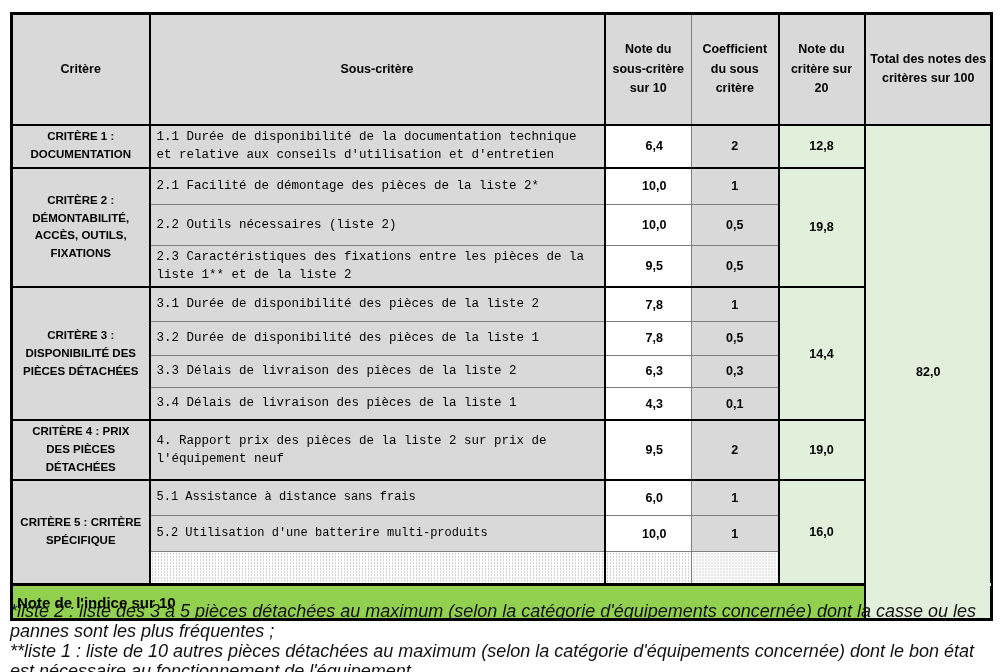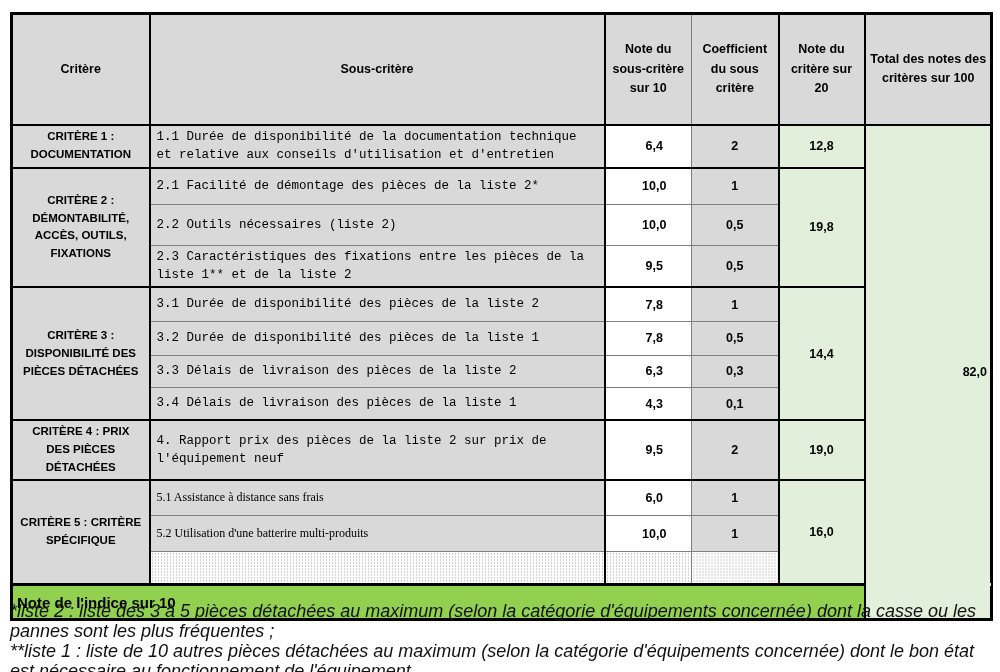--- a/index.html
+++ b/index.html
@@ -27,25 +27,25 @@
   
   .vr{border-right:2.5px solid #000;}
   
   .bt{border-top:2.5px solid #000;}
   
   td.crit{
     background:var(--cell-gray);font-weight:bold;font-size:11.5px;text-align:center;
     line-height:1.55;padding:2px 6px;
   }
   td.sub{background:var(--cell-gray);font-size:12.5px;text-align:left;padding:2px 6px;line-height:1.45;font-family:Liberation Mono, monospace;}
-  td.sub5{font-family:Liberation Serif, serif;font-size:12px;margin-top:35px;}
+  td.sub5{font-family:Liberation Mono, monospace;font-size:12px;margin-top:35px;}
   td.n10{background:#ffffff;font-weight:bold;font-size:12.5px;text-align:center;padding-left:16px;}
   td.coef{background:var(--cell-gray);font-weight:bold;font-size:12.5px;text-align:center;}
   td.n20{background:var(--light-green);font-weight:bold;font-size:12.5px;text-align:center;}
-  td.total{background:var(--light-green);font-weight:bold;font-size:12.5px;text-align:right;}
+  td.total{background:var(--light-green);font-weight:bold;font-size:12.5px;text-align:center;}
   td.hatch{
     background-color:#fdfdfd;
     background-image:radial-gradient(#a6a6a6 30%,transparent 32%);
     background-size:3px 3px;
   }
   td.green-label{
     background:var(--accent-green);font-weight:bold;font-size:15px;text-align:left;
     padding-right:8px;border-top:3px solid #000;
   }
   td.green-val{

